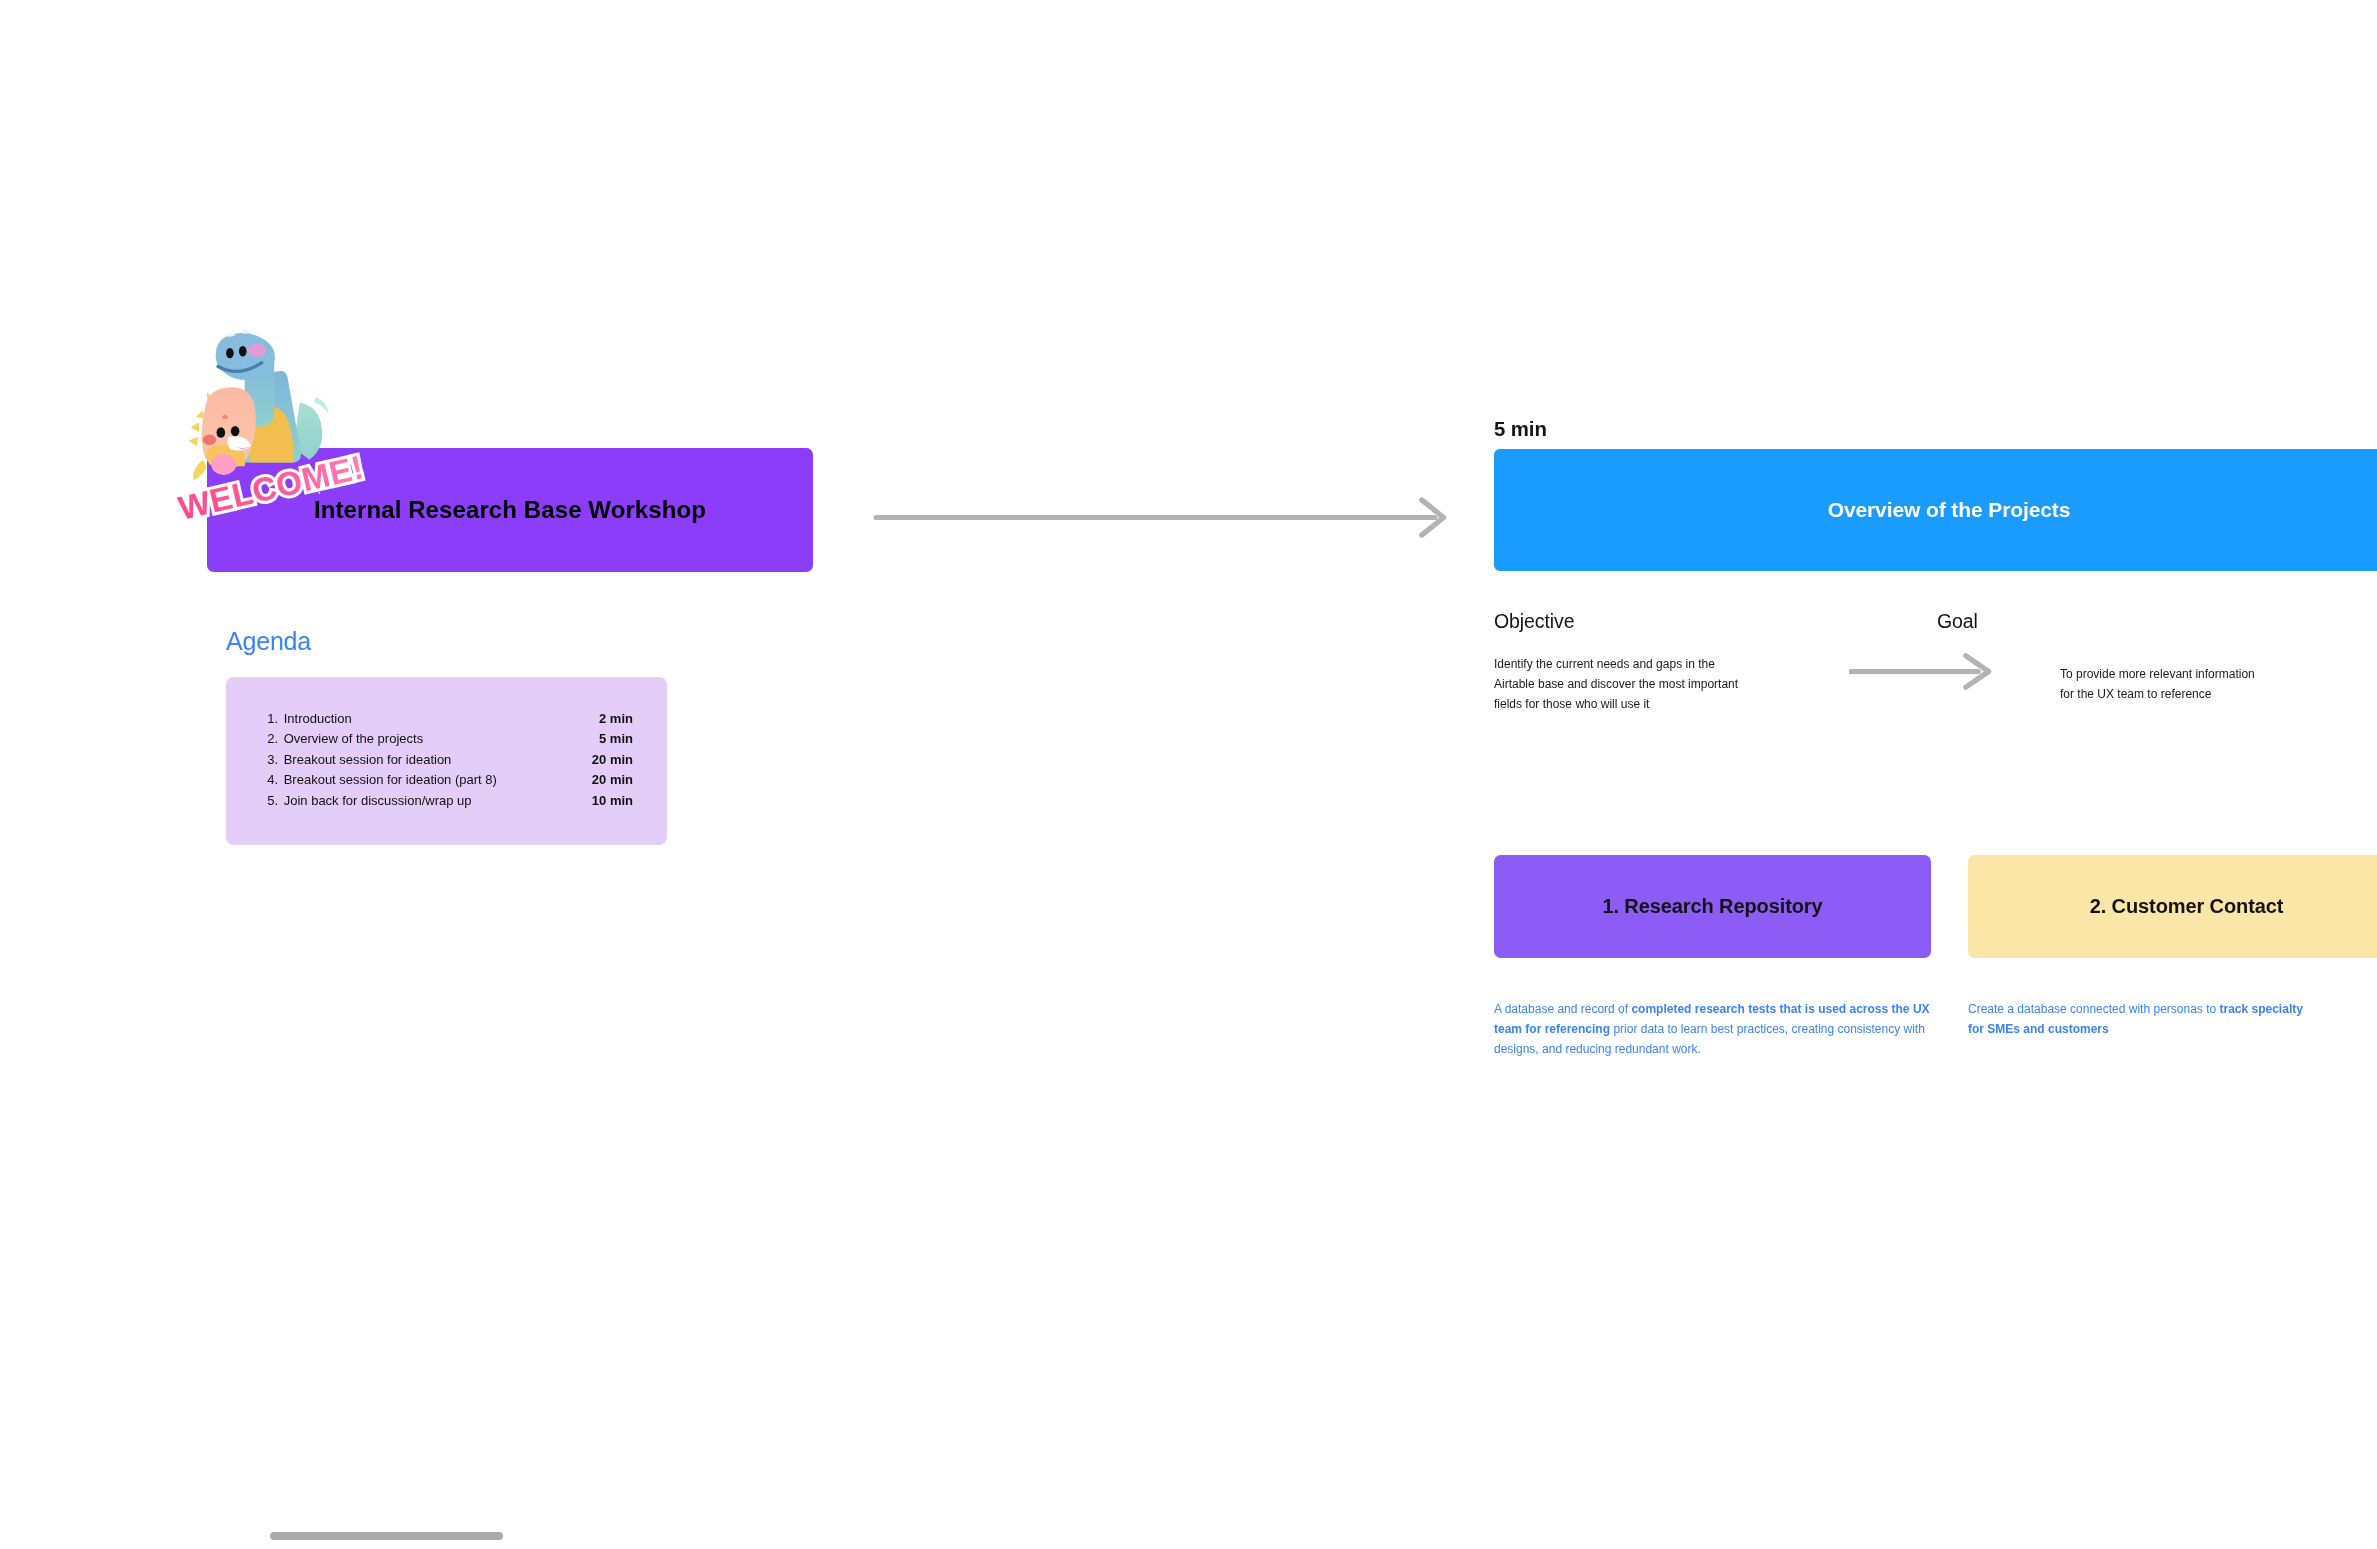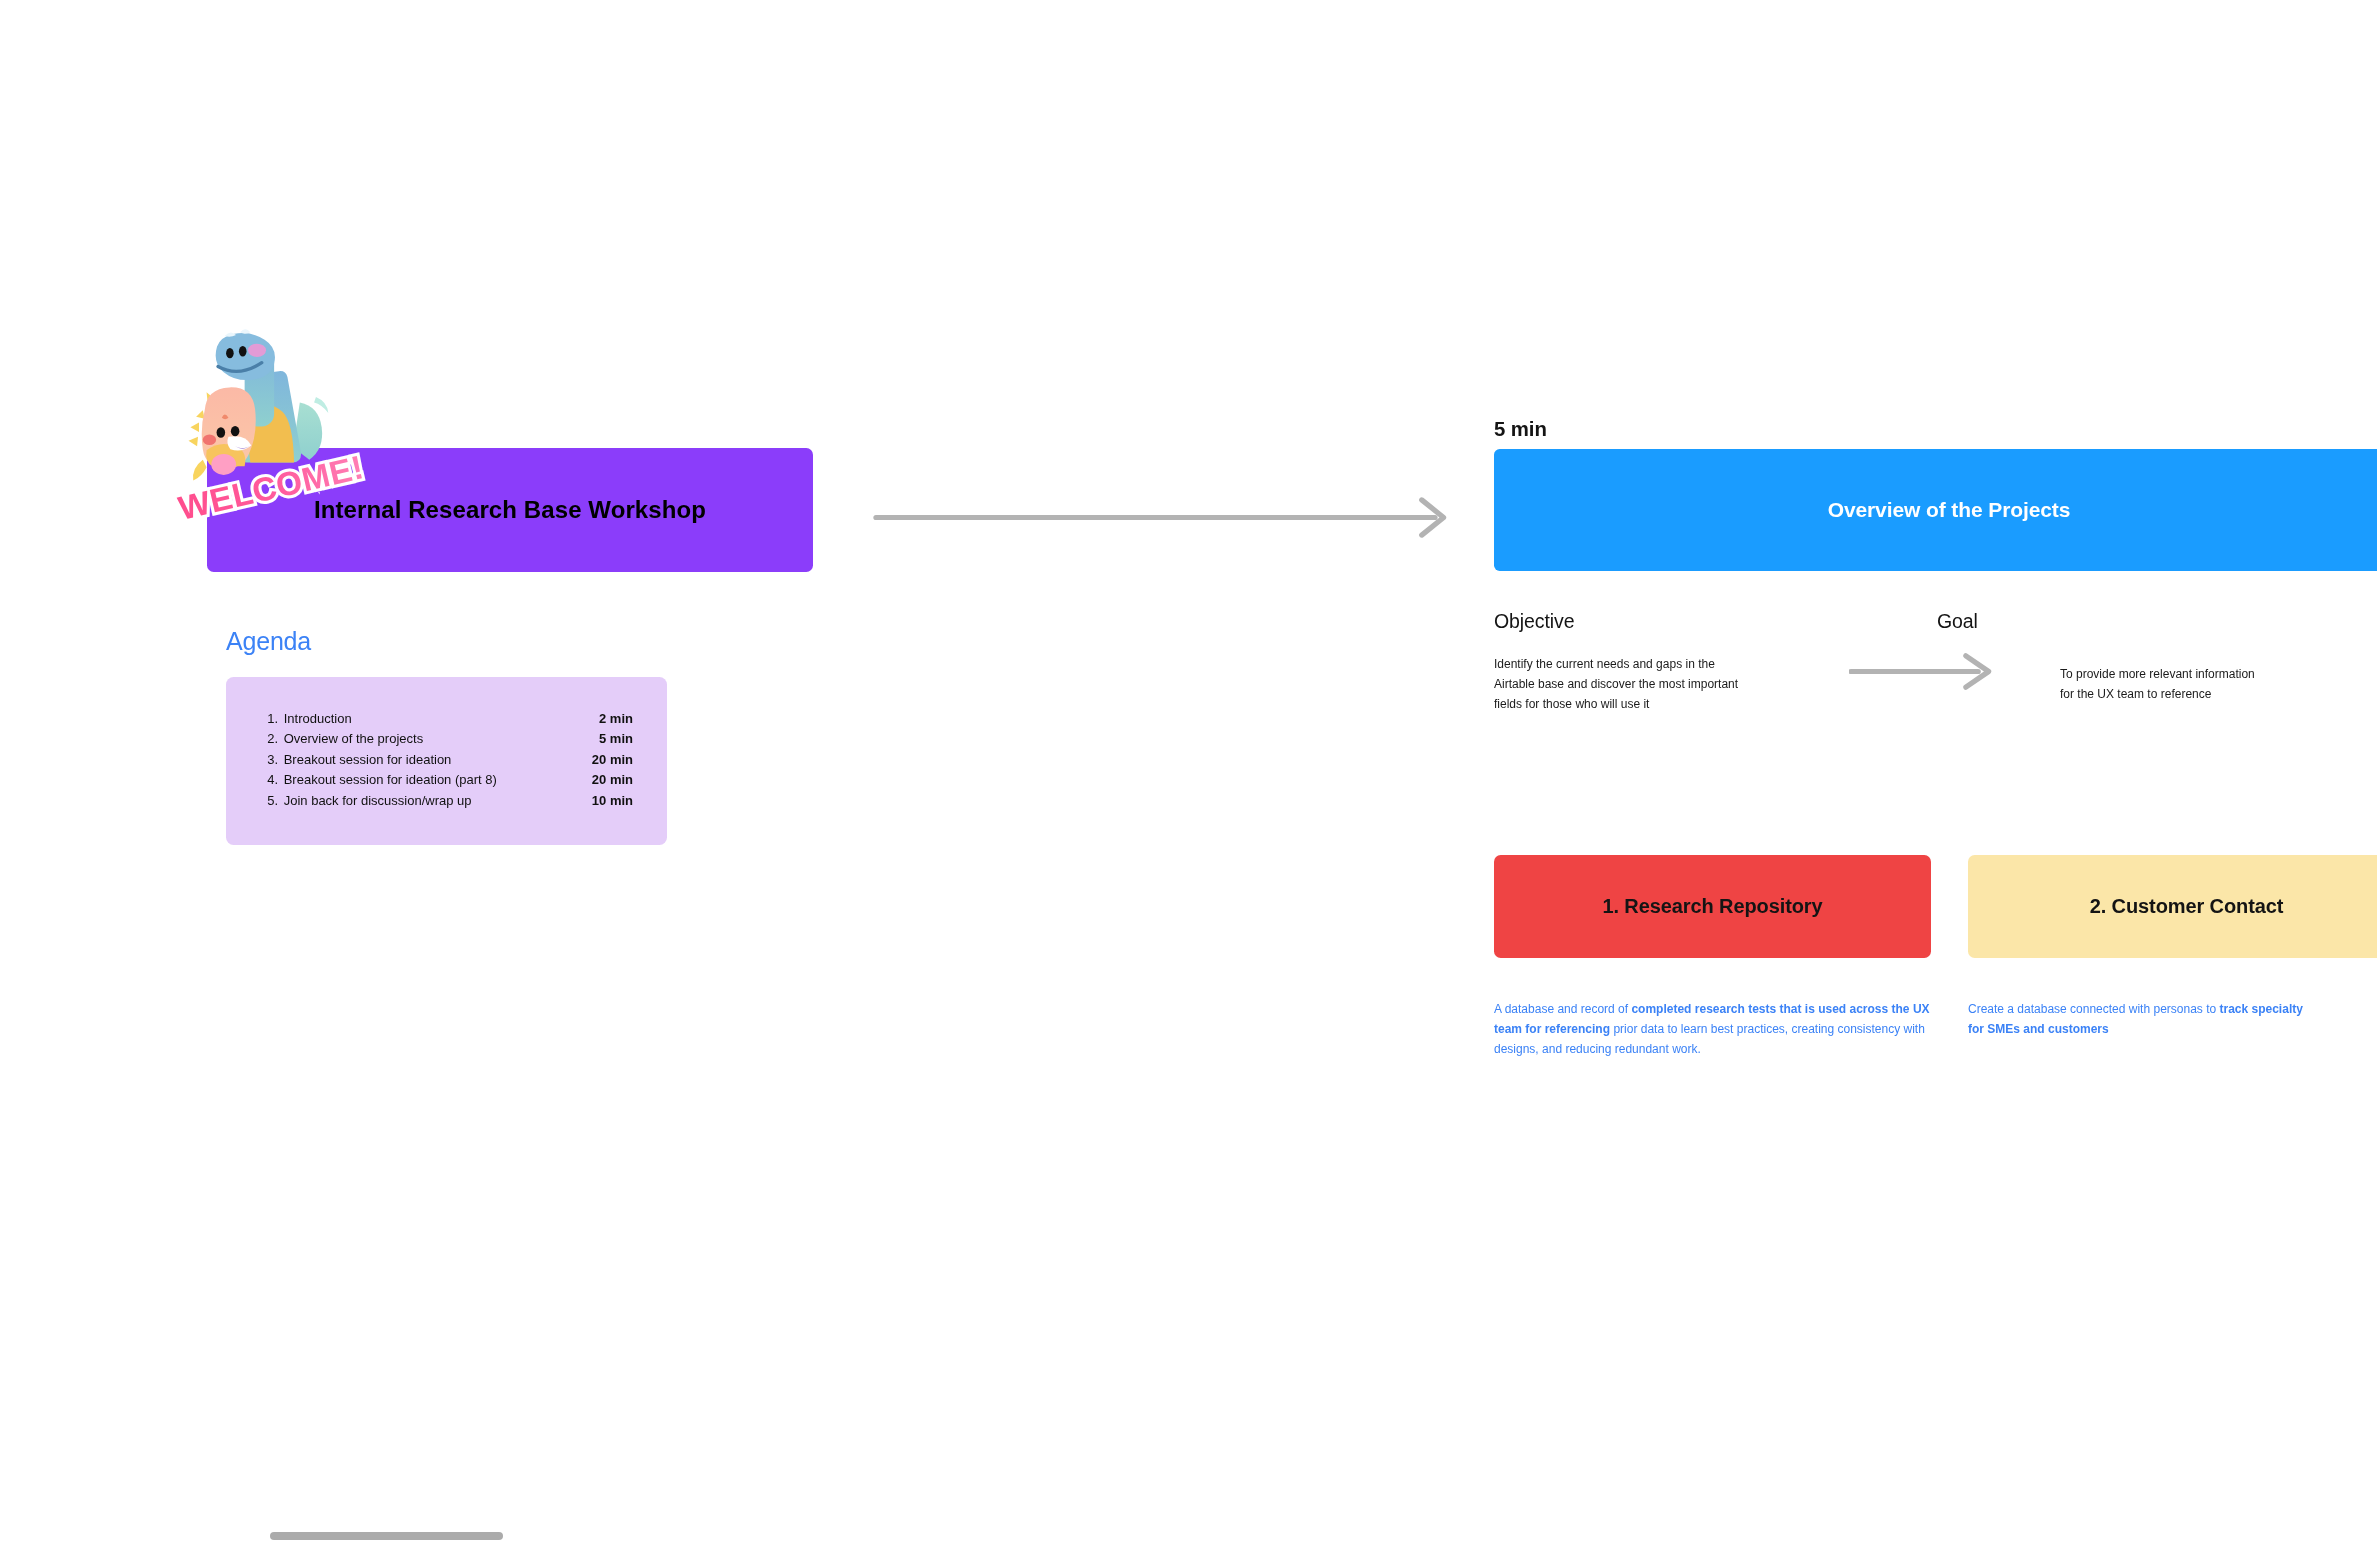--- a/index.html
+++ b/index.html
@@ -168,21 +168,21 @@
   }
   .project-card-title {
     font-size: 20px;
     font-weight: 700;
     letter-spacing: -0.1px;
     color: #141414;
     white-space: nowrap;
   }
   #card-research {
     left: 1494px; top: 855px; width: 437px; height: 103px;
-    background: #ef4444;
+    background: #8b5cf6;
   }
   #card-customer {
     left: 1968px; top: 855px; width: 437px; height: 103px;
     background: #FBE6A8;
   }
 
   .project-desc {
     position: absolute;
     font-size: 12px;
     line-height: 20px;

